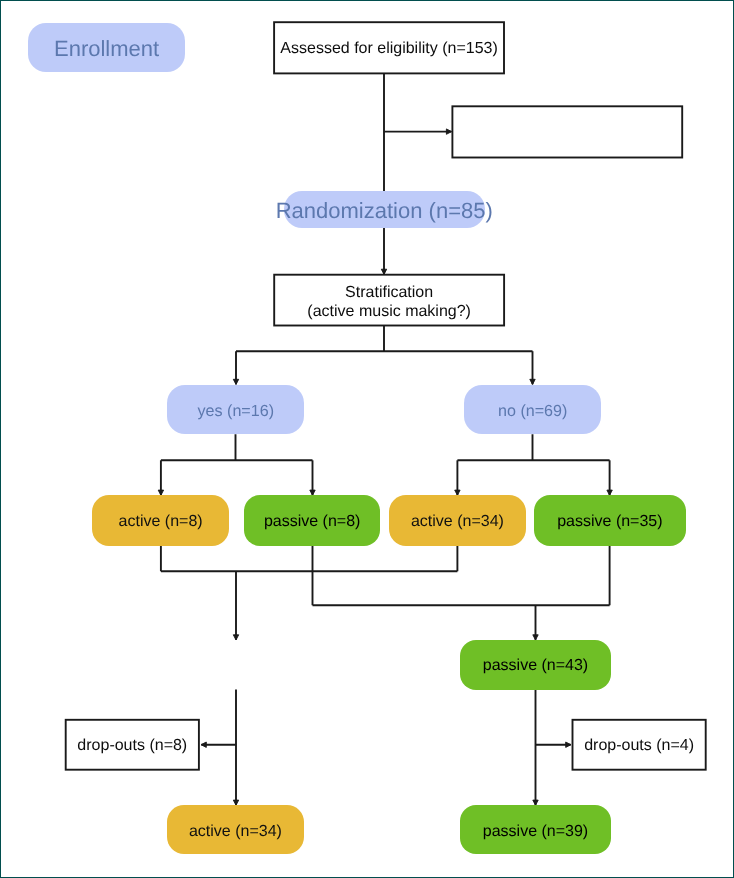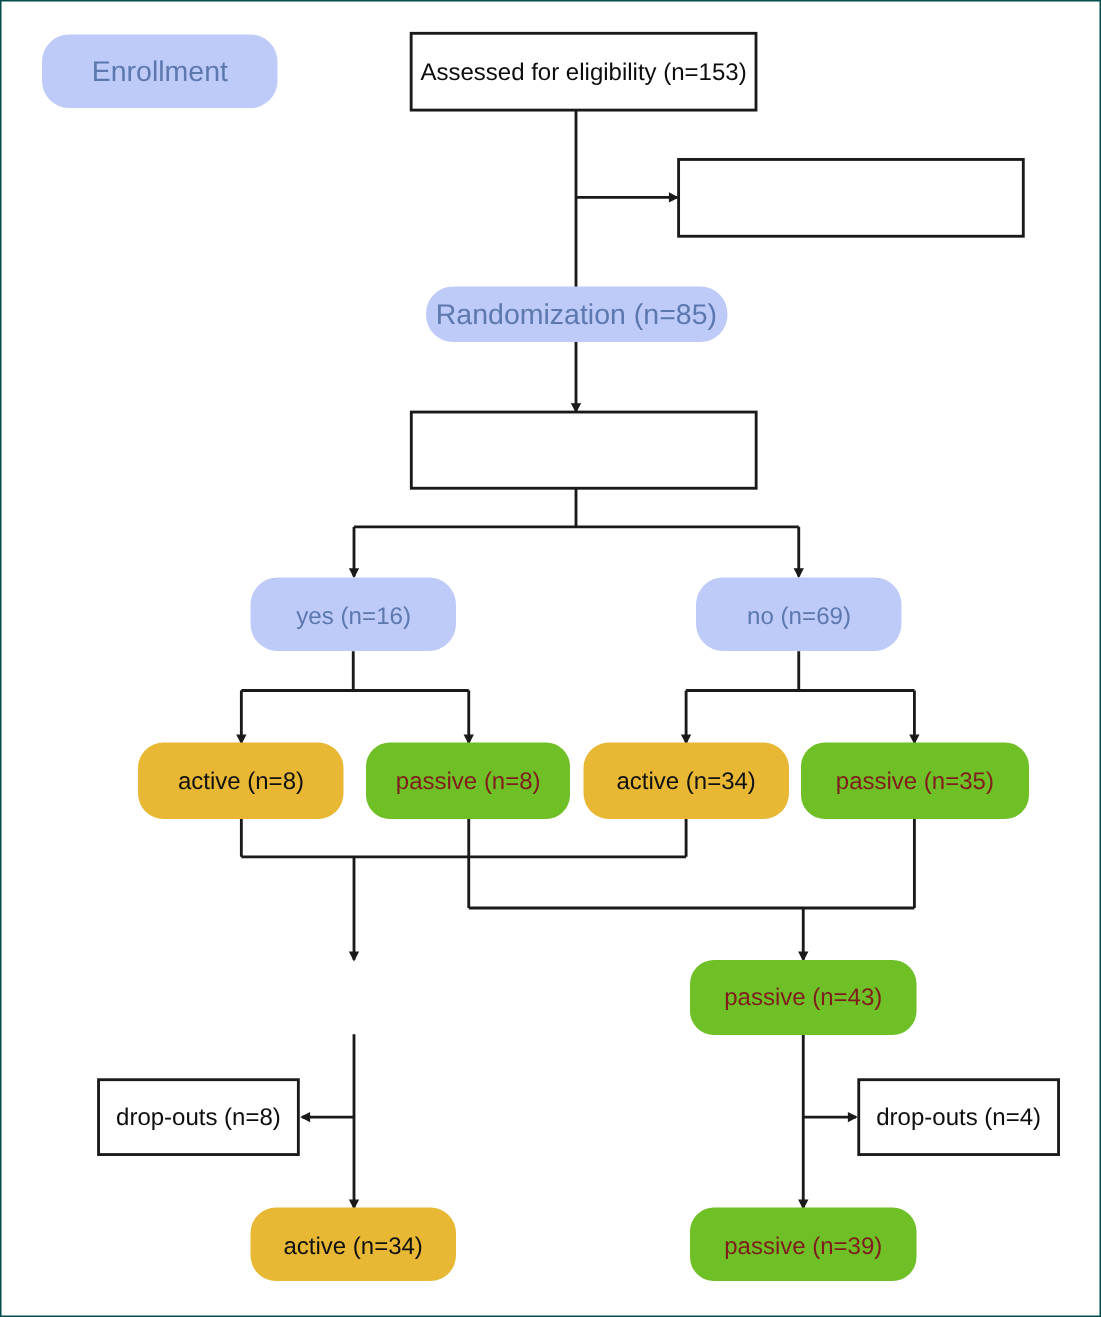--- a/index.html
+++ b/index.html
@@ -12,24 +12,24 @@
   #diagram{position:absolute;left:0;top:0;width:734px;height:878px;}
   svg.layer{position:absolute;left:0;top:0;}
   #lines .ln{fill:none;stroke:#1a1a1a;stroke-width:1.9;}
   #lines .hd{fill:#1a1a1a;stroke:#1a1a1a;stroke-width:0.9;stroke-linejoin:miter;}
   #boxes .bx{fill:#ffffff;stroke:#1a1a1a;stroke-width:1.9;}
   .node{position:absolute;box-sizing:border-box;display:flex;flex-direction:column;
         align-items:center;justify-content:center;text-align:center;white-space:nowrap;}
   .node > span{display:block;position:relative;top:1.7px;}
   .rect{color:#0d0d0d;font-size:16px;}
   .two-line{line-height:19.7px;padding-top:1px;}
-  .pill-blue{background:#becbf9;color:#5c78ae;font-size:19px;border-radius:18px;}
+  .pill-blue{background:#becbf9;color:#5c78ae;font-size:22px;border-radius:18px;}
   .pill-blue.small{font-size:16.1px;}
   .pill-y{background:#e8b835;color:#111111;font-size:16px;border-radius:17px;}
-  .pill-g{background:#6fbf26;color:#7f1d1d;font-size:16px;border-radius:16px;}
+  .pill-g{background:#6fbf26;color:#000000;font-size:16px;border-radius:16px;}
 </style>
 </head>
 <body>
 
 <div id="frame"></div>
 
 <div id="diagram">
   <svg id="boxes" class="layer" width="734" height="878" viewBox="0 0 734 878">
     <rect class="bx" x="274.1" y="22.2" width="229.9" height="51.2"></rect>
     <rect class="bx" x="452.4" y="106.3" width="229.8" height="51.2"></rect>
@@ -74,20 +74,24 @@
   </svg>
   <div class="node pill-blue" style="left:28px;top:22.8px;width:157.2px;height:49.4px">
       <span>Enrollment</span>
     </div>
   <div class="node rect" style="left:274.1px;top:22.2px;width:229.9px;height:51.2px">
       <span>Assessed for eligibility (n=153)</span>
     </div>
   <div class="node pill-blue" style="left:283.5px;top:190.8px;width:201.5px;height:37px">
       <span>Randomization (n=85)</span>
     </div>
+  <div class="node rect two-line" style="left:274.2px;top:274.7px;width:229.9px;height:50.8px">
+      <span>Stratification</span>
+      <span>(active music making?)</span>
+    </div>
   <div class="node pill-blue small" style="left:167.2px;top:385px;width:137.2px;height:49.2px">
       <span>yes (n=16)</span>
     </div>
   <div class="node pill-blue small" style="left:464px;top:385px;width:137.4px;height:49.2px">
       <span>no (n=69)</span>
     </div>
   <div class="node pill-y" style="left:92.3px;top:495.3px;width:136.7px;height:50.3px">
       <span>active (n=8)</span>
     </div>
   <div class="node pill-g" style="left:243.8px;top:495.3px;width:136.7px;height:50.3px">

